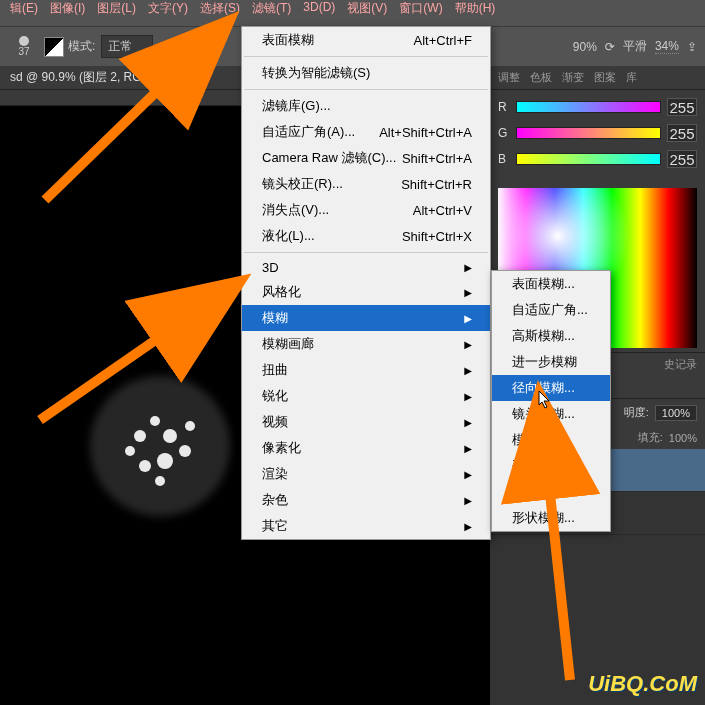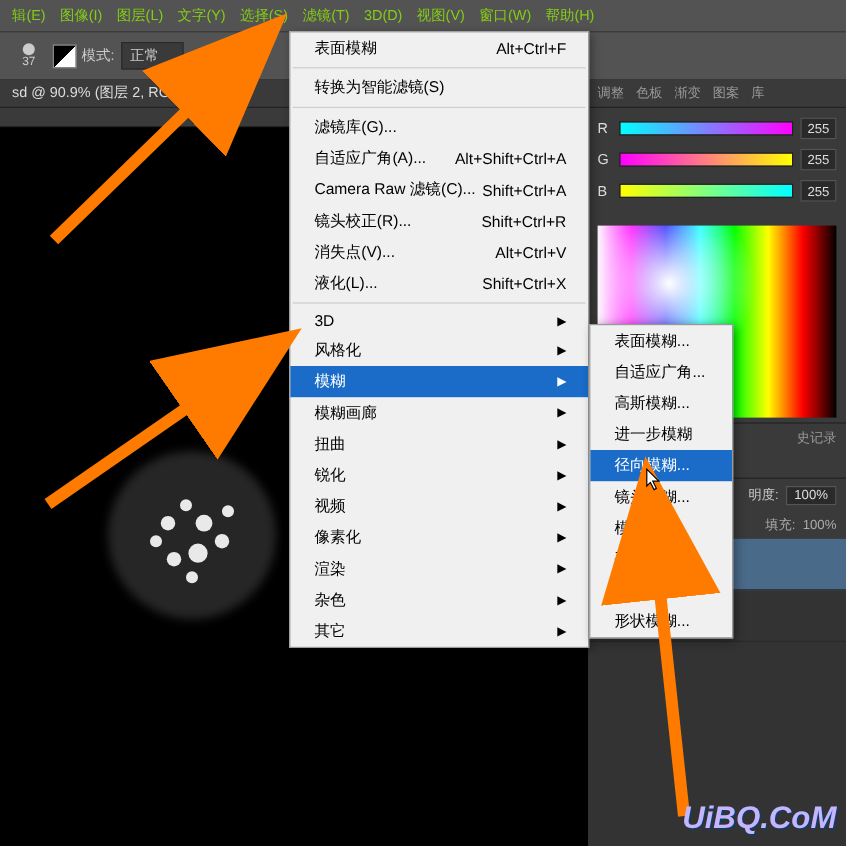--- a/index.html
+++ b/index.html
@@ -1,34 +1,34 @@
 <!DOCTYPE html>
 <html><head>
 <meta charset="utf-8">
 <style>
 *{margin:0;padding:0;box-sizing:border-box;font-family:"Microsoft YaHei",Arial,sans-serif;-webkit-font-smoothing:antialiased}
 body{width:705px;height:705px;background:#252525;color:#ccc;font-size:12px;overflow:hidden;position:relative}
-.menubar{height:26px;background:#535353;display:flex;align-items:center;padding:0 4px;color:#84cc16}
+.menubar{height:26px;background:#535353;display:flex;align-items:flex-start;padding:0 4px;color:#fca5a5}
 .menubar .item{padding:0 6px;cursor:default}
 .optbar{height:40px;background:#535353;display:flex;align-items:center;padding:0 8px;gap:4px;border-top:1px solid #3a3a3a}
 .optbar .brush{width:32px;height:32px;display:flex;flex-direction:column;align-items:center;justify-content:center}
 .optbar .brush .dot{width:10px;height:10px;background:#ccc;border-radius:50%}
 .optbar .brush .num{font-size:10px;color:#ccc}
 .optbar .mode{display:flex;align-items:center;gap:6px}
 .optbar .zoom{margin-left:auto;display:flex;align-items:center;gap:8px}
 .doc-tab{height:24px;background:#3a3a3a;color:#ddd;padding:0 10px;display:flex;align-items:center;border-bottom:1px solid #222}
 .ruler{height:16px;background:#3a3a3a;border-bottom:1px solid #222}
 .canvas-area{position:absolute;left:0;top:106px;right:215px;bottom:0;background:#000}
 .right-panels{position:absolute;right:0;top:66px;width:215px;bottom:0;background:#3a3a3a;display:flex;flex-direction:column}
 .panel-tabs{display:flex;gap:10px;padding:4px 8px;color:#999;font-size:11px;border-bottom:1px solid #222}
 .color-sliders{padding:8px}
 .slider-row{display:flex;align-items:center;gap:6px;margin-bottom:8px}
 .slider-row .lbl{width:12px;color:#ddd}
 .slider-row .track{flex:1;height:12px;border:1px solid #222}
-.slider-row .val{width:30px;height:18px;background:#2a2a2a;border:1px solid #555;color:#ddd;text-align:center;font-size:11px;line-height:18px}
+.slider-row .val{width:30px;height:18px;background:#2a2a2a;border:1px solid #555;color:#ddd;text-align:center;font-size:15px;line-height:18px}
 .track.r{background:linear-gradient(90deg,#00ffff,#ff00ff)}
 .track.g{background:linear-gradient(90deg,#ff00ff,#ffff00)}
 .track.b{background:linear-gradient(90deg,#ffff00,#00ffff)}
 .colorfield{margin:4px 8px;height:160px;background:radial-gradient(circle at 30% 30%,#fff,transparent 40%),linear-gradient(90deg,#fff,#f0f,#00f,#0ff,#0f0,#ff0,#f00,#000)}
 .hist-head{padding:4px 8px;color:#999;font-size:11px;display:flex;justify-content:space-between;border-top:1px solid #222}
 .hist-icons{display:flex;gap:8px;padding:4px 8px;color:#888}
 .layer-opts{display:flex;align-items:center;gap:6px;padding:4px 8px;border-top:1px solid #222;font-size:11px}
 .layer-opts .blend{background:#2a2a2a;border:1px solid #555;color:#ddd;padding:1px 6px}
 .layer-lock{display:flex;align-items:center;gap:6px;padding:4px 8px;font-size:11px;color:#aaa}
 .layer-list{flex:1;background:#333}
@@ -38,21 +38,21 @@
 .layer-row .thumb{width:30px;height:30px;background:#111;border:1px solid #666}
 .layer-row .thumb.checker{background:repeating-conic-gradient(#777 0 25%,#ccc 0 50%) 0/8px 8px}
 .menu{position:absolute;background:#f0f0f0;color:#000;border:1px solid #999;box-shadow:2px 2px 8px rgba(0,0,0,.4);font-size:13px}
 .menu .mi{display:flex;justify-content:space-between;align-items:center;padding:4px 18px 4px 20px;white-space:nowrap;cursor:default}
 .menu .mi.sel{background:#1a6cc8;color:#fff}
 .menu .mi .arr{margin-left:20px;font-size:10px}
 .menu .sep{height:1px;background:#ccc;margin:3px 2px}
 .menu1{left:241px;top:26px;width:250px}
 .menu2{left:491px;top:270px;width:120px}
 .arrow{position:absolute;pointer-events:none}
-.watermark{position:absolute;right:8px;bottom:8px;font-weight:bold;font-style:italic;font-size:26px;color:#c4b5fd;text-shadow:1px 1px 0 #004080}
+.watermark{position:absolute;right:8px;bottom:8px;font-weight:bold;font-style:italic;font-size:22px;color:#fde047;text-shadow:1px 1px 0 #004080}
 .cursor{position:absolute;left:538px;top:390px;width:14px;height:20px;pointer-events:none}
 </style>
 </head>
 <body>
 
 <div class="menubar" id="menubar">
     <span class="item">辑(E)</span>
     <span class="item">图像(I)</span>
     <span class="item">图层(L)</span>
     <span class="item">文字(Y)</span>
@@ -66,20 +66,27 @@
 
 <div class="optbar">
   <div class="brush">
     <div class="dot"></div>
     <div class="num">37</div>
   </div>
   <div style="width:20px;height:20px;background:linear-gradient(135deg,#000 50%,#fff 50%);border:1px solid #888"></div>
   <div class="mode">
     <span>模式:</span>
     <span class="blend" style="background:#3a3a3a;border:1px solid #2a2a2a;padding:2px 20px 2px 6px">正常</span>
+  </div>
+  <div class="zoom">
+    <span>90%</span>
+    <span>⟳</span>
+    <span>平滑</span>
+    <span style="border-bottom:1px dotted #888">34%</span>
+    <span>⇪</span>
   </div>
 </div>
 
 <div class="doc-tab">
     <span>sd @ 90.9% (图层 2, RGB/8) *</span>
   </div>
 <div class="ruler"></div>
 
 <div class="canvas-area">
   <svg width="100%" height="100%">

